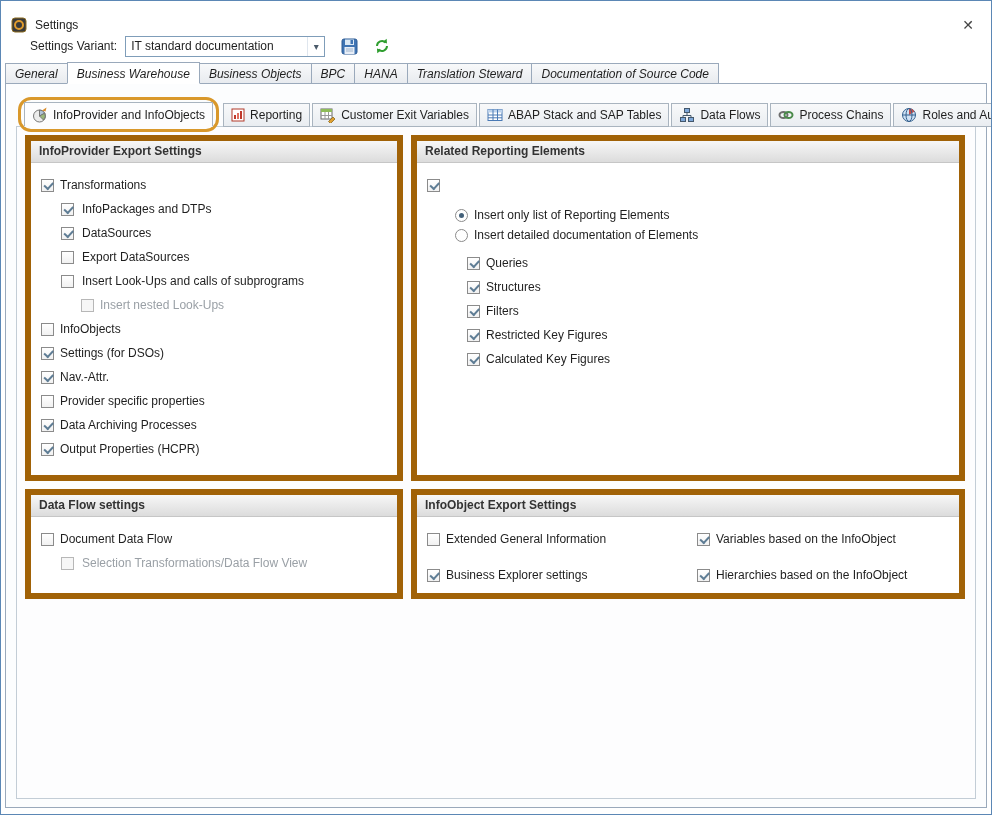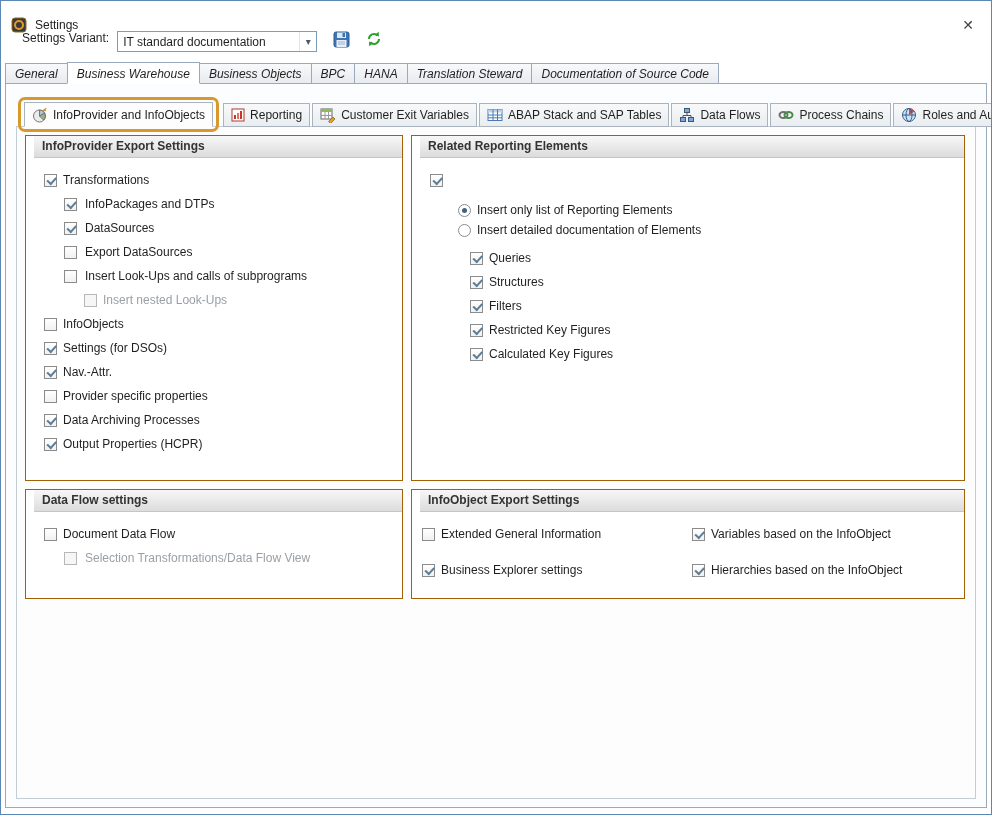--- a/index.html
+++ b/index.html
@@ -7,45 +7,45 @@
   body { font-family:"Liberation Sans", sans-serif; font-size:12px; color:#1f1f1f; }
 
   .window { position:relative; width:992px; height:815px; background:#fff; border:1px solid #5b87b5; overflow:hidden; }
 
   
   .titlebar { position:absolute; left:0; top:0; right:0; height:30px; display:flex; align-items:center; padding:0 10px; background:#fff;margin-top:9px; }
   .titlebar .title { margin-left:8px; color:#222; }
   .close-btn { margin-left:auto; width:26px; height:22px; line-height:22px; text-align:center; font-size:14px; color:#444; }
 
   
-  .variant-row { position:absolute; left:4px; top:30px; right:0; height:30px; display:flex; align-items:flex-start; padding-left:17px; }
+  .variant-row { position:absolute; left:12px; top:30px; right:0; height:30px; display:flex; align-items:center; padding-left:17px; }
   .combo { width:200px; height:21px; border:1px solid #7f9db9; background:#fff; display:flex; align-items:center; margin-left:8px; }
   .combo-text { flex:1; padding-left:5px; white-space:nowrap; overflow:hidden; }
   .combo-arrow { width:17px; text-align:center; color:#4a5a6a; font-size:10px; border-left:1px solid #dfe6ee; height:100%; line-height:19px; }
   .tool-icon { margin-left:16px; display:inline-flex; align-items:center; }
 
   
   .main-tabs { position:absolute; left:4px; top:62px; display:flex; z-index:3;font-style:italic; }
   .main-tab { height:21px; line-height:20px; padding:0 9px; background:linear-gradient(#f8f9fa,#e8ebef); border:1px solid #9aa9bb; margin-right:-1px; white-space:nowrap; }
   .main-tab.active { background:#fff; border-bottom-color:#fff; position:relative; z-index:4; height:22px; margin-top:-1px; line-height:22px; }
 
   
   .content-panel { position:absolute; left:4px; right:4px; top:82px; bottom:6px; border:1px solid #9aa9bb; background:#fcfdfe; }
 
   
   .sub-tabs { position:absolute; left:12px; top:18px; display:flex; gap:2px; align-items:flex-end; z-index:2; }
   .sub-tab { height:24px; display:flex; align-items:center; gap:5px; padding:0 7px; border:1px solid #a9b4bf; background:linear-gradient(#f8f9fa,#e9edf1); white-space:nowrap; }
   .sub-tab.active { background:#fdfdfe; height:25px; border-bottom:1px solid #fdfdfe; }
-  .highlight-ring { border:3px solid var(--highlight,#d9982b); border-radius:7px; padding:2px 3px; margin:-5px 2px -5px 0; display:flex; align-items:center; }
+  .highlight-ring { border:3px solid var(--highlight,#d9982b); border-radius:13px; padding:2px 3px; margin:-5px 2px -5px 0; display:flex; align-items:center; }
 
   
   .inner-panel { position:absolute; left:10px; right:10px; top:42px; bottom:8px; border:1px solid #c3cdd6; background:#fdfdfe; }
 
   
-  .group { position:absolute; border:1px solid #a16207; background:#fff;padding-left:8px; }
+  .group { position:absolute; border:6px solid #a16207; background:#fff; }
   .group-header { height:22px; line-height:21px; font-weight:bold; color:#333; padding-left:8px; background:linear-gradient(#f7f7f7,#dcdcdc); border-bottom:1px solid #c6c6c6; }
   .group-body { padding-top:10px; }
   #g-infoprovider { left:8px; top:8px;  width:378px; height:346px; }
   #g-reporting    { left:394px; top:8px; width:554px; height:346px; }
   #g-dataflow     { left:8px; top:362px; width:378px; height:110px; }
   #g-infoobject   { left:394px; top:362px; width:554px; height:110px; }
 
   
   .row { display:flex; align-items:center; gap:6px; height:24px; }
   .row.slim { height:20px; }

